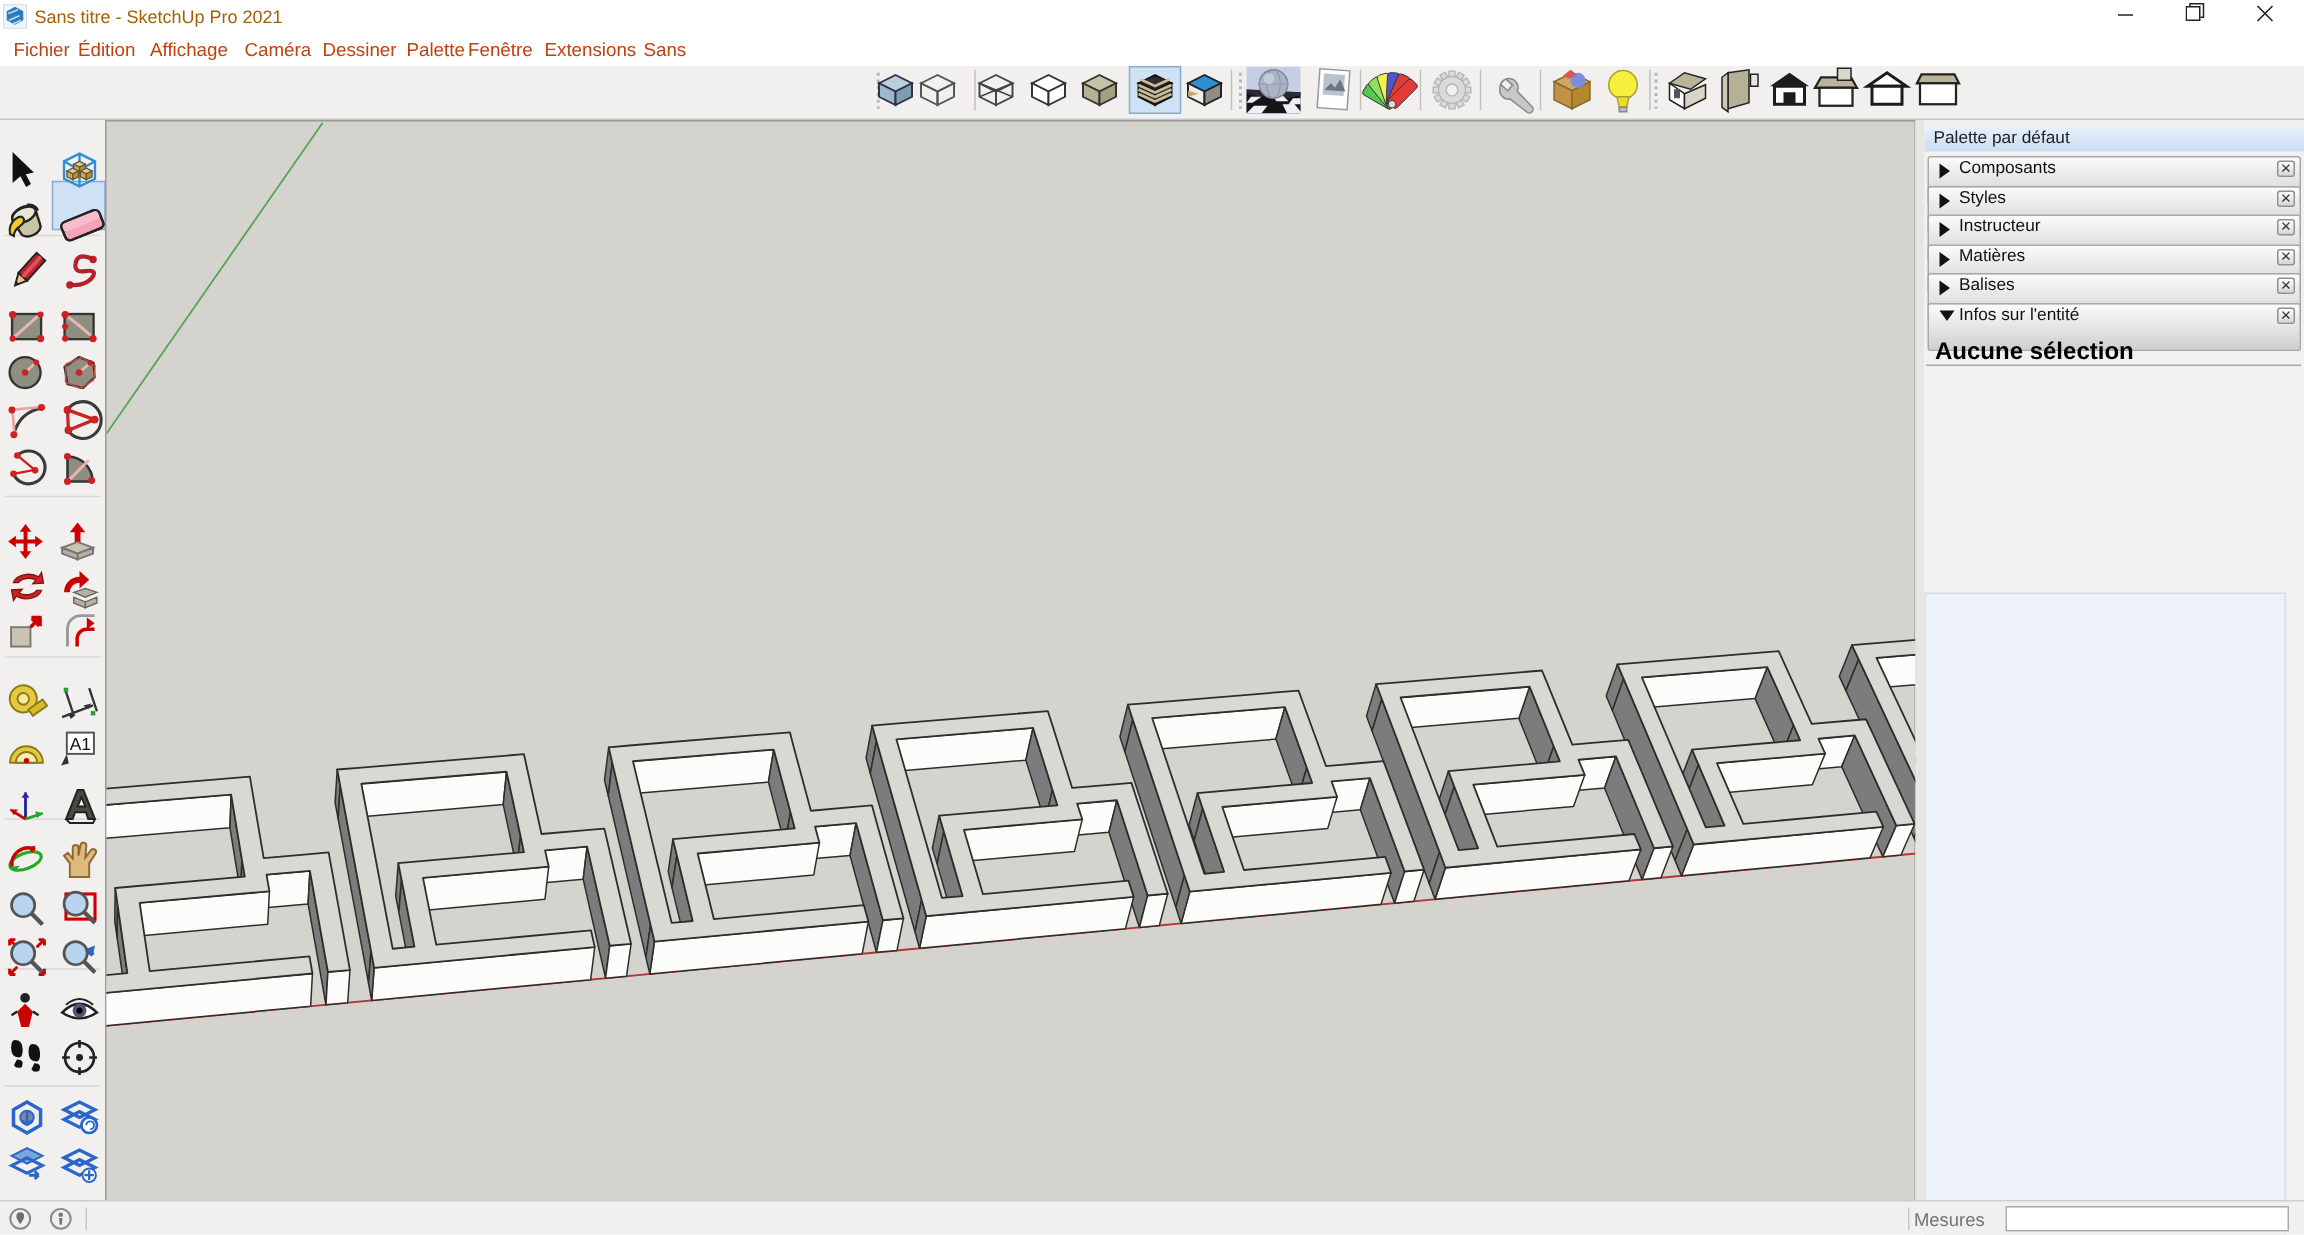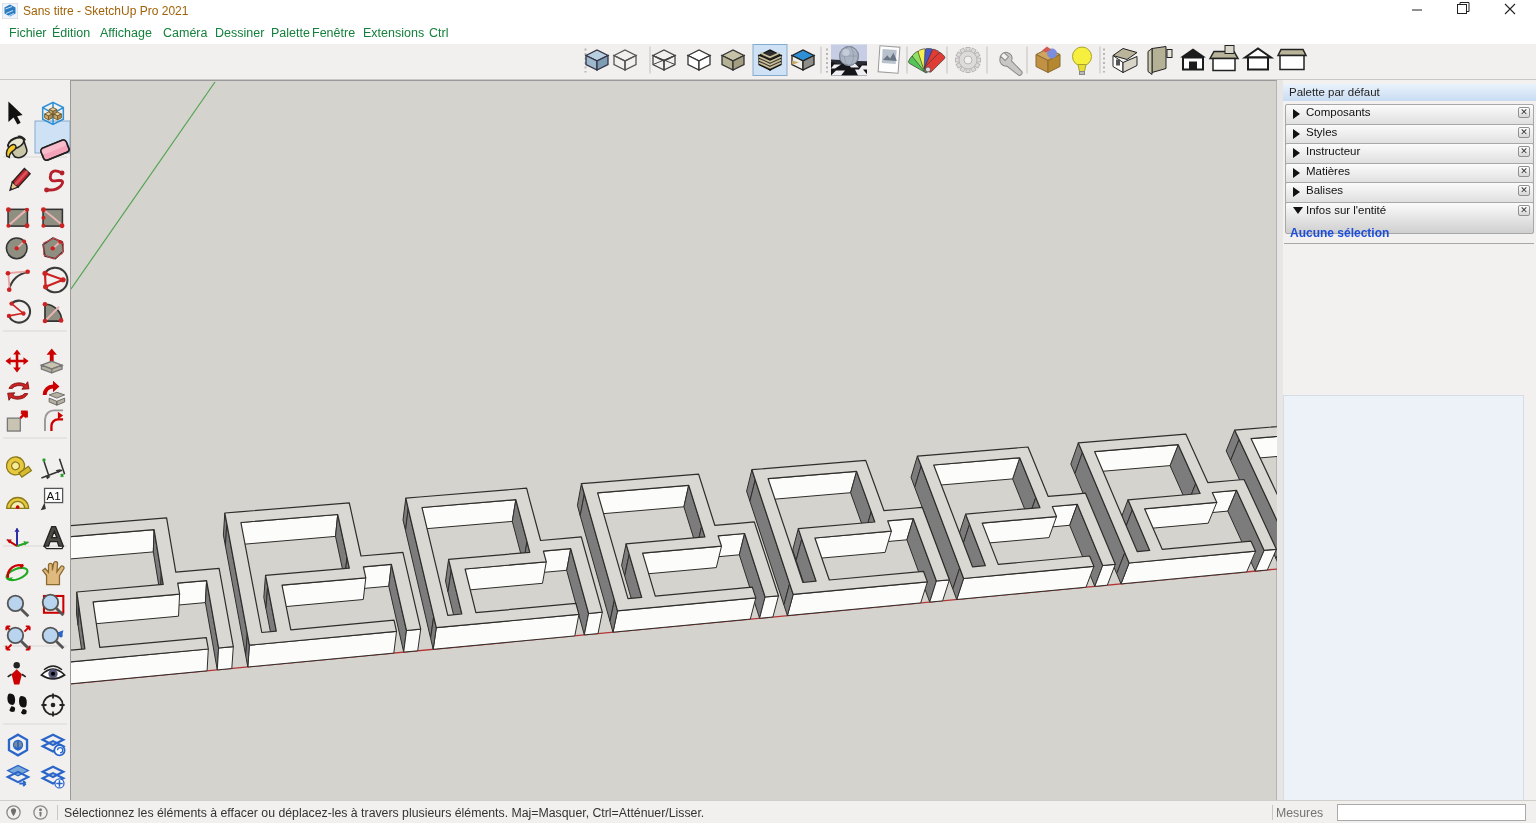--- a/index.html
+++ b/index.html
@@ -1,19 +1,19 @@
 <!DOCTYPE html>
 <html><head><meta charset="utf-8"><style>
 *{margin:0;padding:0;box-sizing:border-box}
 html,body{width:1536px;height:823px;overflow:hidden;font-family:"Liberation Sans",sans-serif;background:#fff}
 .titlebar{position:absolute;left:0;top:0;width:1536px;height:23px;background:#fff}
 .titlebar .ico{position:absolute;left:2px;top:3px;width:16px;height:16px}
 .titlebar .txt{position:absolute;left:23px;top:4px;font-size:12px;color:#a16207}
 .wbtn{position:absolute;top:0;height:23px;width:46px;text-align:center;color:#222;font-size:13px;line-height:22px}
-.menubar{position:absolute;left:0;top:23px;width:1536px;height:21px;background:#fff;font-size:12.5px;color:#15803d}
+.menubar{position:absolute;left:0;top:23px;width:1536px;height:21px;background:#fff;font-size:12.5px;color:#c2410c}
 .menubar span{position:absolute;top:3px}
 .toolbar{position:absolute;left:0;top:44px;width:1536px;height:36px;background:#f1f0ee;border-bottom:1px solid #c9c7c5}
 .ltools{position:absolute;left:0;top:80px;width:70px;height:720px;background:#f1f0ee}
 .canvas{position:absolute;left:70px;top:80px;width:1207px;height:720px;background:#d5d3cd;border-left:1px solid #9a9a9a;border-top:1px solid #9a9a9a;border-right:1px solid #b5b3b1}
 .rgutter{position:absolute;left:1277px;top:80px;width:6px;height:720px;background:#e8e6e4}
 .rpanel{position:absolute;left:1283px;top:80px;width:253px;height:720px;background:#f2f1f0}
 .traytitle{position:absolute;left:0px;top:4px;width:301px;height:17px;background:linear-gradient(#eaf2fc,#c8dcf2);font-size:11.5px;color:#222;padding:2px 0 0 6px}
 .sect{position:absolute;left:2px;width:249px;height:32px;background:linear-gradient(#fbfbfb,#cfcfcf);border:1px solid #a8a8a8;border-radius:2px;font-size:11.5px;color:#101010;line-height:15px}
 .sect .tri{position:absolute;left:7px;top:4px;width:0;height:0}
 .sect .lbl{position:absolute;left:20px;top:0px}
@@ -43,21 +43,21 @@
 
 <div class="menubar">
  <span style="left:9px">Fichier</span>
     <span style="left:52px">Édition</span>
     <span style="left:100px">Affichage</span>
     <span style="left:163px">Caméra</span>
     <span style="left:215px">Dessiner</span>
     <span style="left:271px">Palette</span>
     <span style="left:312px">Fenêtre</span>
     <span style="left:363px">Extensions</span>
-    <span style="left:429px">Ctrl</span>
+    <span style="left:429px">Sans</span>
 </div>
 
 <div class="toolbar"><svg width="1536" height="35" viewBox="0 0 1536 35">
       <g transform="translate(0,-1.5)">
         <line x1="585.5" y1="6" x2="585.5" y2="30" stroke="#b8b6b4" stroke-width="2" stroke-dasharray="2 2.5"></line>
         <line x1="827" y1="6" x2="827" y2="30" stroke="#b8b6b4" stroke-width="2" stroke-dasharray="2 2.5"></line>
         <line x1="1104" y1="6" x2="1104" y2="30" stroke="#b8b6b4" stroke-width="2" stroke-dasharray="2 2.5"></line>
         <rect x="753" y="2" width="34" height="31" fill="#cfe2f5" stroke="#88aacc" stroke-width="1"></rect>
         <polygon points="586,13 597,7.5 608,13 597,18.5" fill="#b8cfe0" stroke="#334" stroke-width="1.3"></polygon>
         <polygon points="586,13 597,18.5 597,27.5 586,22" fill="#9db8cc" stroke="#334" stroke-width="1.3"></polygon>
@@ -589,34 +589,33 @@
  <div class="sect" style="top:102.4px">
       <span class="tri" style="border-top:5px solid transparent;border-bottom:5px solid transparent;border-left:7px solid #111"></span>
       <span class="lbl">Balises</span>
       <div class="x">✕</div>
     </div>
  <div class="sect" style="top:122.0px">
       <span class="tri" style="border-left:5px solid transparent;border-right:5px solid transparent;border-top:7px solid #111"></span>
       <span class="lbl">Infos sur l'entité</span>
       <div class="x">✕</div>
     </div>
- <div style="position:absolute;left:7px;top:146px;font-size:12px;font-weight:bold;color:#1d4ed8">Aucune sélection</div>
+ <div style="position:absolute;left:7px;top:146px;font-size:16px;font-weight:bold;color:#000000">Aucune sélection</div>
  <div style="position:absolute;left:1px;top:163px;width:250px;height:1px;background:#a8a8a8"></div>
  <div style="position:absolute;left:1px;top:164px;width:250px;height:151px;background:#f2f1f0"></div>
  <div style="position:absolute;left:0px;top:315px;width:241px;height:474px;background:#edf2f9;border:1px solid #d6dce6"></div>
 </div>
 
 <div class="statusbar">
  <svg style="position:absolute;left:6px;top:4px" width="15" height="15" viewBox="0 0 15 15">
       <circle cx="7.5" cy="7.5" r="6.6" fill="none" stroke="#8a8a8a" stroke-width="1.3"></circle>
       <path d="M7.5 3.2 a2.6 2.6 0 0 1 2.6 2.6 q0 1.6 -2.6 5.4 q-2.6 -3.8 -2.6 -5.4 a2.6 2.6 0 0 1 2.6 -2.6z" fill="#6e6e6e"></path>
     </svg>
  <svg style="position:absolute;left:33px;top:4px" width="15" height="15" viewBox="0 0 15 15">
       <circle cx="7.5" cy="7.5" r="6.6" fill="none" stroke="#8a8a8a" stroke-width="1.3"></circle>
       <circle cx="7.5" cy="4.8" r="1.5" fill="#777"></circle>
       <path d="M6.3 7 h2.4 l-0.5 4.5 h-1.4z" fill="#777"></path>
     </svg>
  <div class="sep" style="position:absolute;left:57px;top:4px;height:15px"></div>
- <span style="position:absolute;left:64px;top:5px">Sélectionnez les éléments à effacer ou déplacez-les à travers plusieurs éléments. Maj=Masquer, Ctrl=Atténuer/Lisser.</span>
  <div class="sep" style="position:absolute;left:1272px;top:4px;height:15px"></div>
  <span style="position:absolute;left:1276px;top:5px;color:#737373">Mesures</span>
  <input style="position: absolute; left: 1337px; top: 3px; width: 189px; height: 17px; border: 1px solid rgb(170, 170, 170); background: rgb(255, 255, 255);">
 </div>
 
 </body></html>

